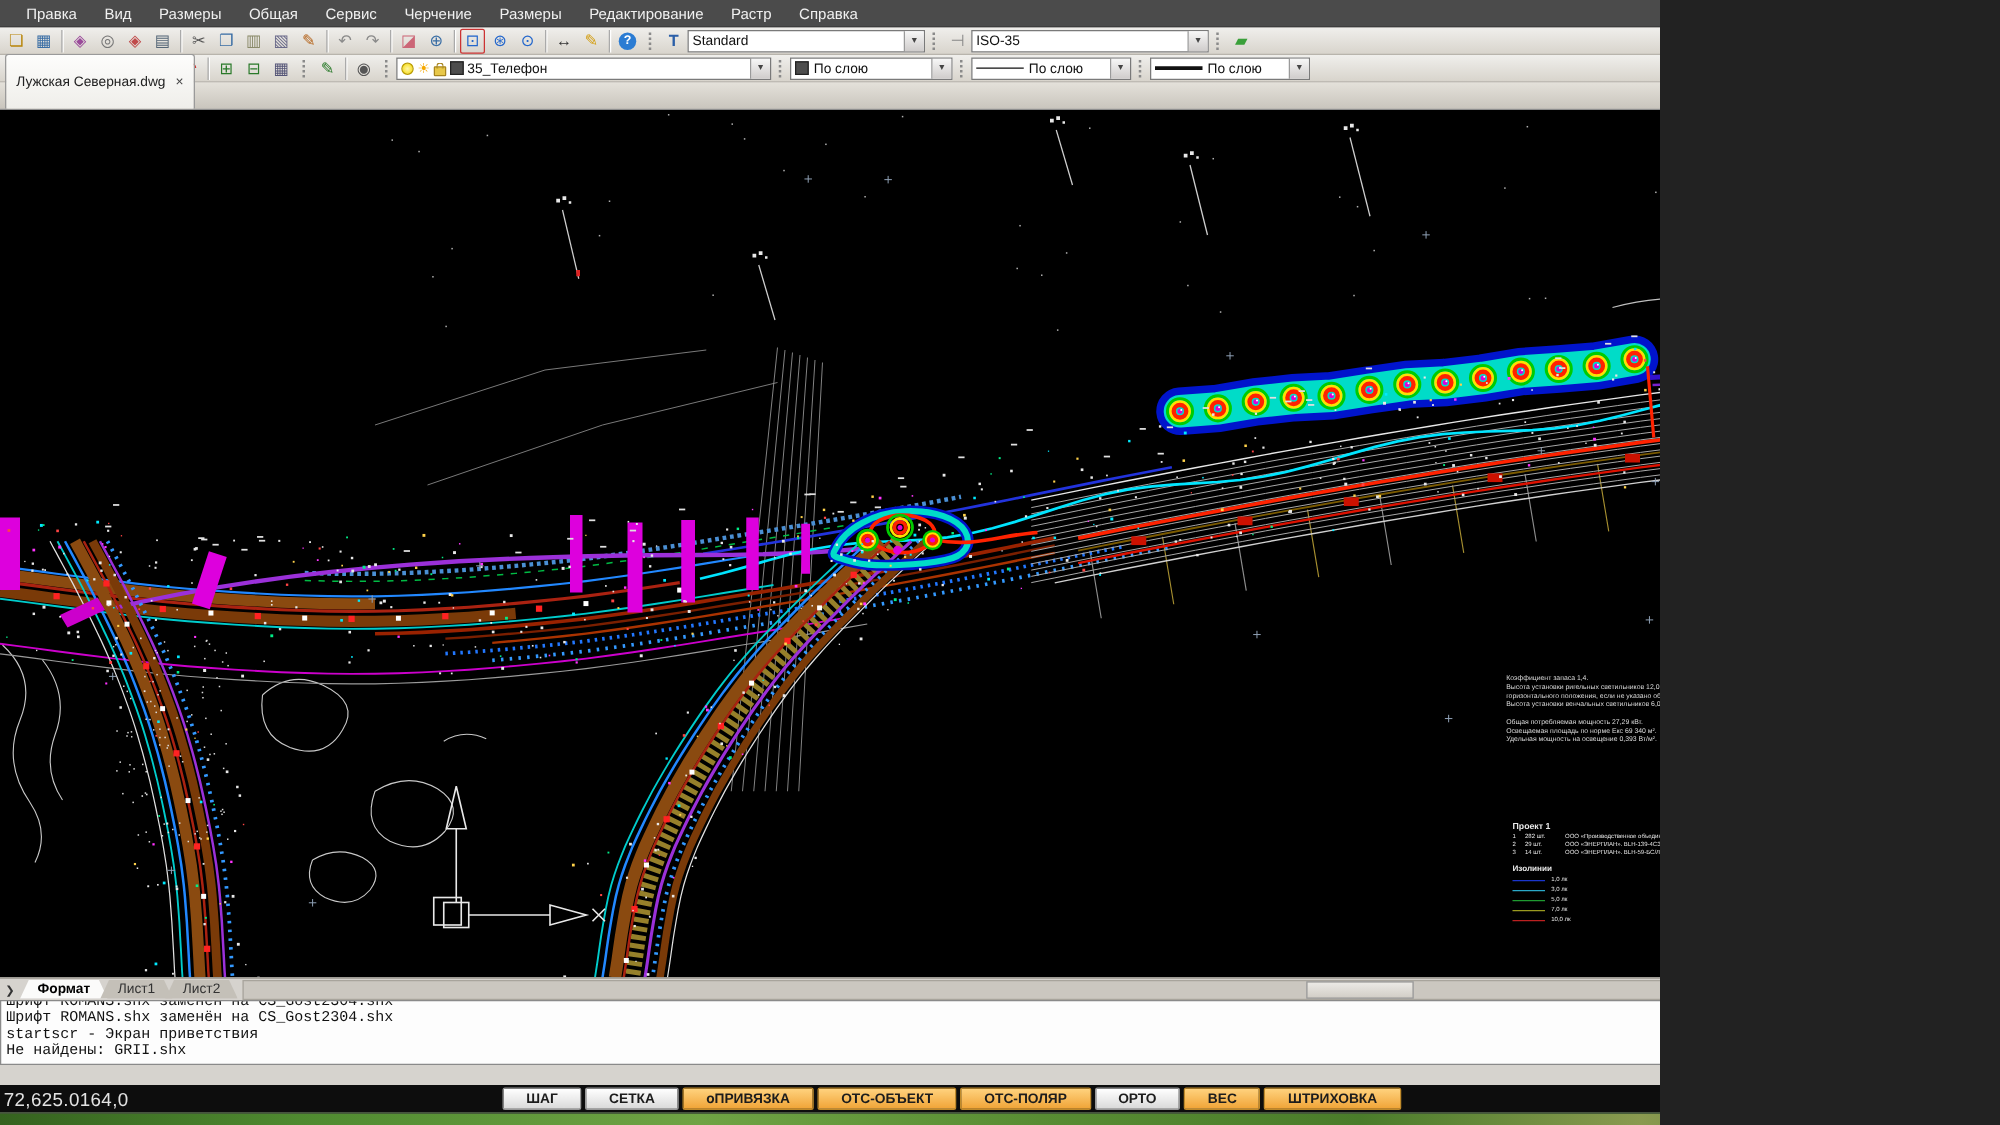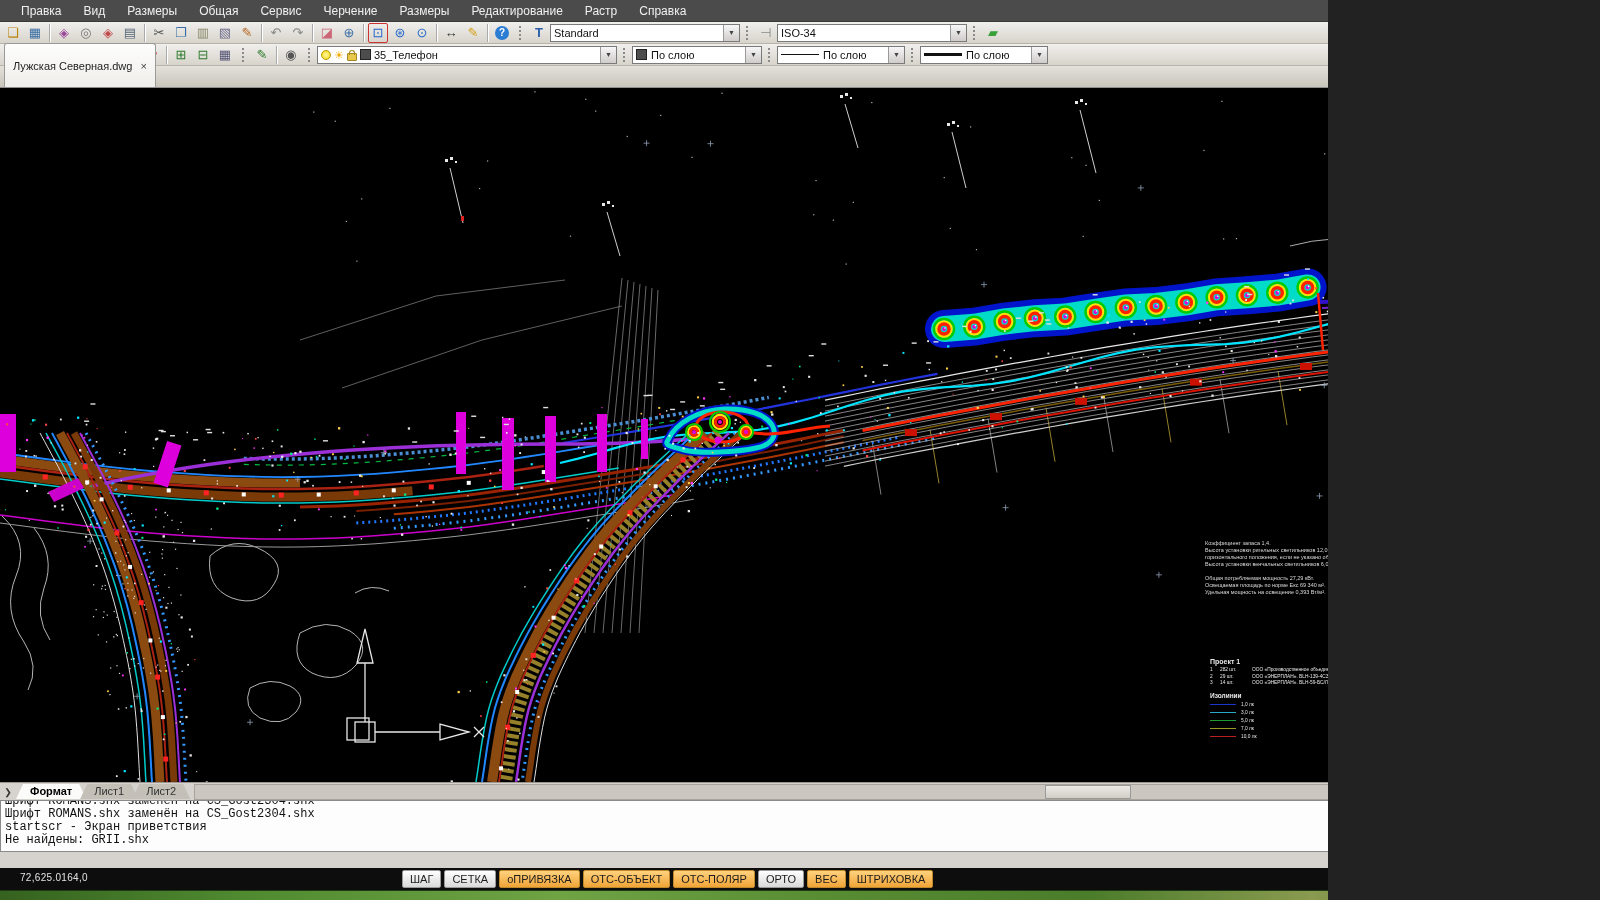--- a/index.html
+++ b/index.html
@@ -53,23 +53,23 @@
   .lt-thumb{position:absolute;left:850px;top:0;width:84px;height:12px;background:linear-gradient(#eceae6,#d2cec7);border:1px solid #999;}
   .lt-btn{width:18px;height:15px;background:linear-gradient(#f4f3f1,#d8d5cf);border:1px solid #999;display:flex;align-items:center;justify-content:center;margin-right:2px;font-size:8px;color:#333;}
   .pages-ico{width:9px;height:9px;background:repeating-linear-gradient(#9ac 0 1px,#fff 1px 3px);border:1px solid #77a;}
   
   .cmdhist{position:absolute;left:0;top:800px;width:1600px;height:52px;background:#fdfdfd;border:1px solid #8a8a8a;box-sizing:border-box;overflow:hidden;font-family:"Liberation Mono","DejaVu Sans Mono",monospace;font-size:12px;color:#111;}
   .cmdhist .lines{margin-top:-6px;padding-left:4px;}
   .cmdhist .line{height:13px;line-height:13px;white-space:pre;}
   .cmdprompt{position:absolute;left:0;top:852px;width:1600px;height:16px;background:#fdfdfd;border-top:1px solid #c0c0c0;box-sizing:border-box;font-family:"Liberation Mono","DejaVu Sans Mono",monospace;font-size:12px;color:#111;padding-left:4px;line-height:15px;}
   
   .statusbar{position:absolute;left:0;top:868px;width:1600px;height:22px;background:#0d0d0d;color:#ddd;}
-  .coords{position:absolute;left:20px;top:4px;font-size:10px;color:#e2e2e2;letter-spacing:.3px;}
+  .coords{position:absolute;left:3px;top:4px;font-size:15px;color:#e2e2e2;letter-spacing:.3px;}
   .toggles{position:absolute;left:402px;top:2px;display:flex;gap:3px;}
-  .toggle{height:16px;line-height:16px;padding:0 7px;font-size:11px;font-weight:normal;color:#1c1c1c;border-radius:2px;border:1px solid #999;background:linear-gradient(#ffffff,#d9d9d9);}
+  .toggle{height:16px;line-height:16px;padding:0 18px;font-size:11px;font-weight:bold;color:#1c1c1c;border-radius:2px;border:1px solid #999;background:linear-gradient(#ffffff,#d9d9d9);}
   .toggle.on{background:linear-gradient(#ffd27e,#f0a437);border-color:#c08a2a;text-align:right;}
   .sb-right{position:absolute;right:3px;top:2px;display:flex;gap:2px;align-items:center;}
   .sb-btn{width:20px;height:16px;background:linear-gradient(#fdfdfd,#d8d8d8);border:1px solid #888;border-radius:2px;display:flex;align-items:center;justify-content:center;box-sizing:border-box;}
   .sb-btn.redsel{border-color:#cc2222;}
   .sb-scale{width:66px;height:16px;background:#fff;border:1px solid #c4b5fd;border-radius:2px;font-size:11px;color:#111;display:flex;align-items:center;justify-content:center;box-sizing:border-box;}
   .mini-ucs2{width:9px;height:8px;border-left:3px solid #2b7cd3;border-bottom:3px solid #4aa3e8;}
   .mini-mon{width:11px;height:8px;background:linear-gradient(#6ec1f0,#2b7cd3);border:1px solid #1a5a9a;}
   .mag{width:8px;height:8px;border:2px solid #2b6ca8;border-radius:50%;position:relative;box-sizing:border-box;}
   .mag:after{content:'';position:absolute;width:4px;height:2px;background:#2b6ca8;transform:rotate(45deg);right:-3px;bottom:-2px;}
   .mag.minus:before{content:'';position:absolute;left:0px;top:2px;width:4px;height:1px;background:#2b6ca8;}
@@ -174,21 +174,21 @@
       </span>
     <div class="combo w190">
       <span class="lbl">Standard</span>
       <span class="arrow">▼</span>
     </div>
     <span class="handle"></span>
     <span class="tbtn">
         <span class="g" style="color:#888;">⊣</span>
       </span>
     <div class="combo w190">
-      <span class="lbl">ISO-34</span>
+      <span class="lbl">ISO-35</span>
       <span class="arrow">▼</span>
     </div>
     <span class="handle"></span>
     <span class="tbtn">
         <span class="g" style="color:#3aa03a;">▰</span>
       </span>
   </div>
 
   <div class="toolbar" id="tb2">
     <span id="tb2-icons" style="display:flex;align-items:center;">

